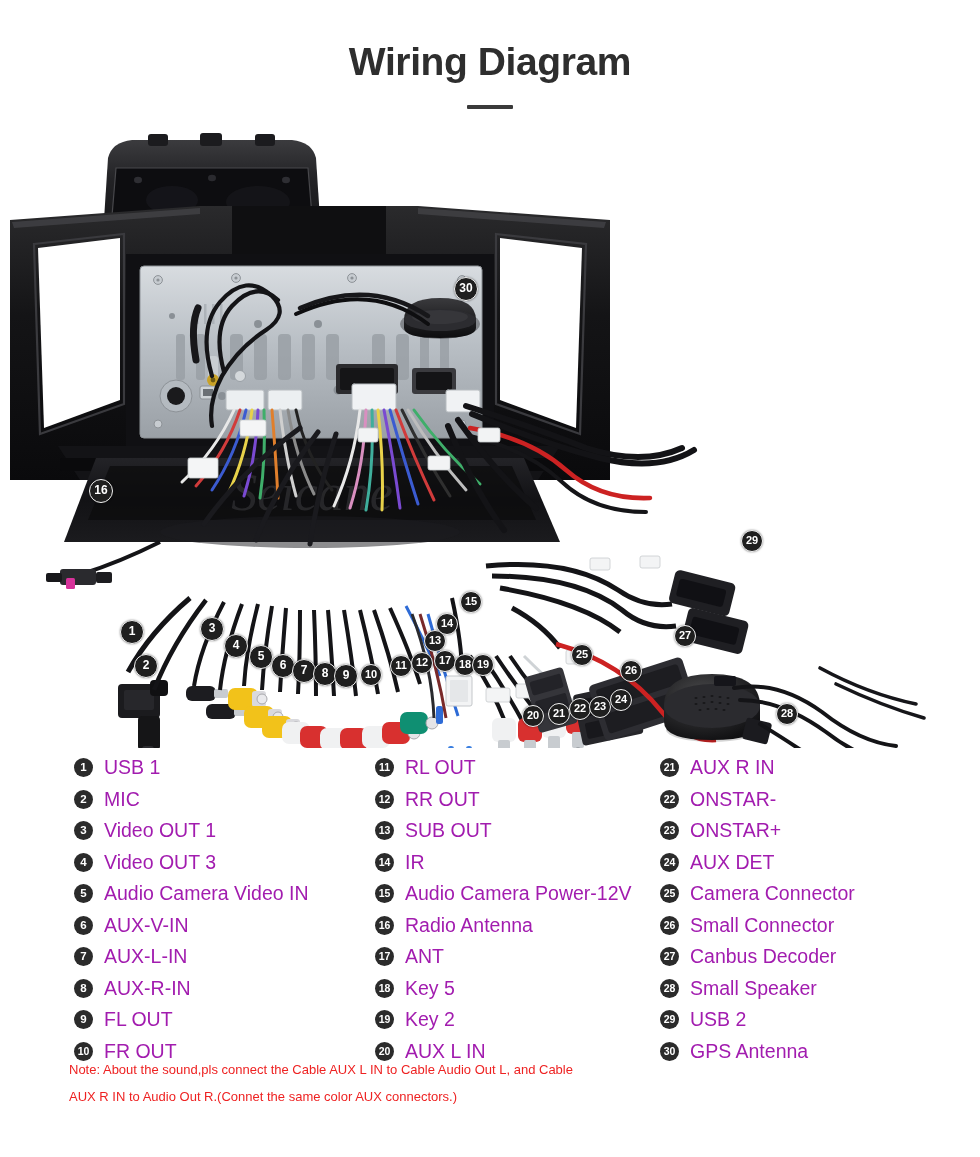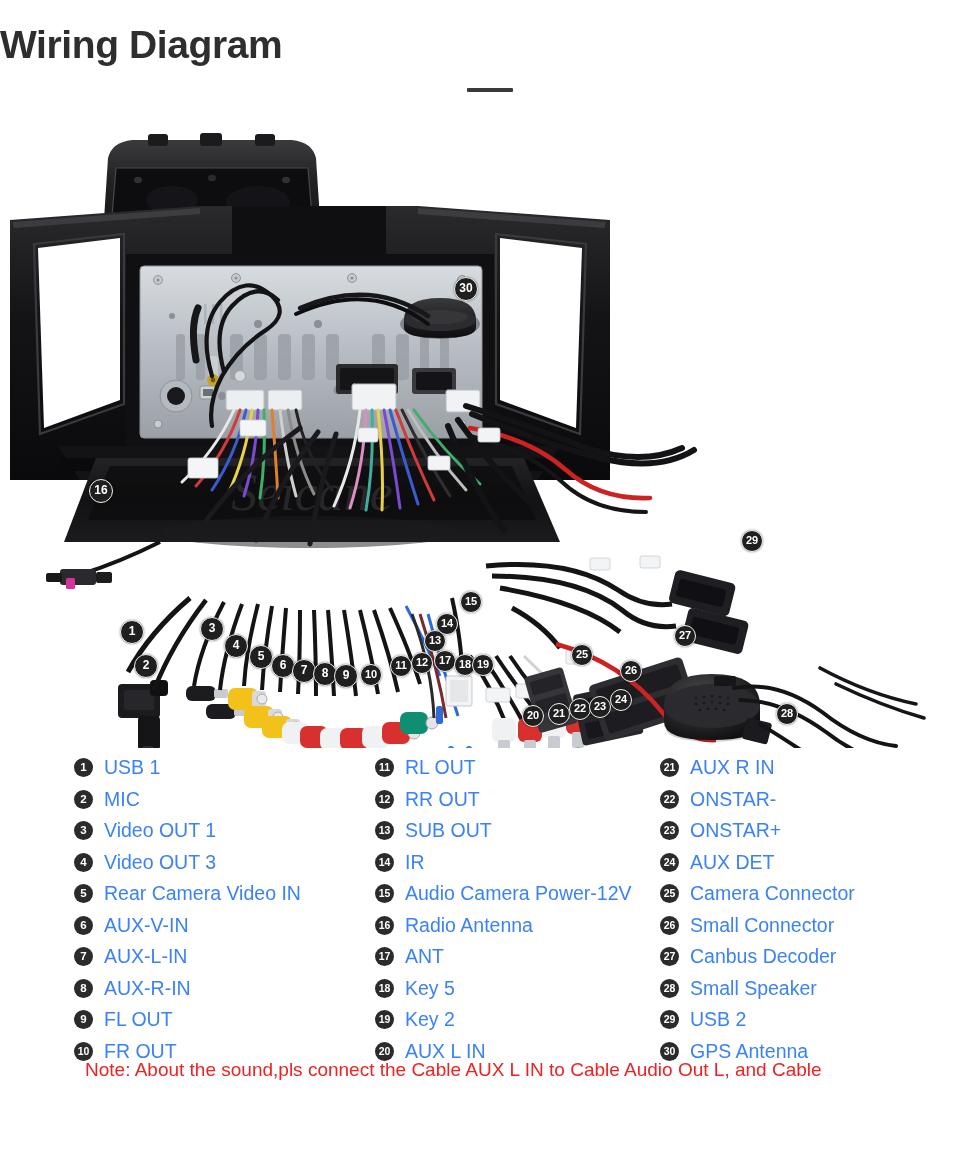--- a/index.html
+++ b/index.html
@@ -2,21 +2,21 @@
 <html><head>
 <meta charset="utf-8">
 <style>
   html,body{margin:0;padding:0;}
   body{
     width:980px;height:1157px;background:#ffffff;
     font-family:"Liberation Sans", sans-serif;
     overflow:hidden;position:relative;
   }
   
-  .title-wrap{width:100%;padding-top:25px;}
+  .title-wrap{width:100%;text-align:center;padding-top:42px;}
   .title{
     font-size:39px;font-weight:bold;color:#2e2e2e;letter-spacing:-0.4px;
     line-height:1;margin:0;
   }
   .title-rule{
     width:46px;height:4px;background:#3a3a3a;margin:24px auto 0 auto;border-radius:1px;
   }
   
   .stage{position:absolute;left:0;top:128px;width:980px;height:620px;}
   .stage svg{display:block;}
@@ -33,27 +33,27 @@
   }
   .badge{
     width:19px;height:19px;border-radius:50%;
     background:#2b2b2b;color:#ffffff;
     font-size:11.5px;font-weight:bold;line-height:19px;text-align:center;
     flex:0 0 auto;margin-right:11px;
     font-family:"Liberation Sans", sans-serif;
   }
   .badge.w2{font-size:10.5px;}
   .legend-label{
-    font-size:19.5px;color:#3b82f6;line-height:1;
+    font-size:19.5px;color:#a21caf;line-height:1;
     font-family:"Liberation Sans", sans-serif;
   }
   
   .note{
-    position:absolute;left:85px;top:1056px;width:880px;
-    color:#ee2222;font-size:19px;line-height:27px;
+    position:absolute;left:69px;top:1056px;width:880px;
+    color:#ee2222;font-size:13px;line-height:27px;
     font-family:"Liberation Sans", sans-serif;
   }
   .note div{white-space:nowrap;}
   
   .pbadge{
     position:absolute;width:22px;height:22px;border-radius:50%;
     background:#1f1f1f;color:#fff;border:1.5px solid #f2f2f2;
     font-size:12px;font-weight:bold;line-height:20px;text-align:center;
     box-shadow:0 0 2px rgba(0,0,0,.5);
     font-family:"Liberation Sans", sans-serif;
@@ -525,21 +525,21 @@
     <div class="legend-row">
         <span class="badge">3</span>
         <span class="legend-label">Video OUT 1</span>
       </div>
     <div class="legend-row">
         <span class="badge">4</span>
         <span class="legend-label">Video OUT 3</span>
       </div>
     <div class="legend-row">
         <span class="badge">5</span>
-        <span class="legend-label">Rear Camera Video IN</span>
+        <span class="legend-label">Audio Camera Video IN</span>
       </div>
     <div class="legend-row">
         <span class="badge">6</span>
         <span class="legend-label">AUX-V-IN</span>
       </div>
     <div class="legend-row">
         <span class="badge">7</span>
         <span class="legend-label">AUX-L-IN</span>
       </div>
     <div class="legend-row">
@@ -639,13 +639,14 @@
     <div class="legend-row">
         <span class="badge w2">30</span>
         <span class="legend-label">GPS Antenna</span>
       </div>
   </div>
 
 </div>
 
 <div class="note">
   <div>Note: About the sound,pls connect the Cable AUX L IN to Cable Audio Out L, and Cable</div>
+  <div>AUX R IN to  Audio Out R.(Connet the same color AUX connectors.)</div>
 </div>
 
 </body></html>

